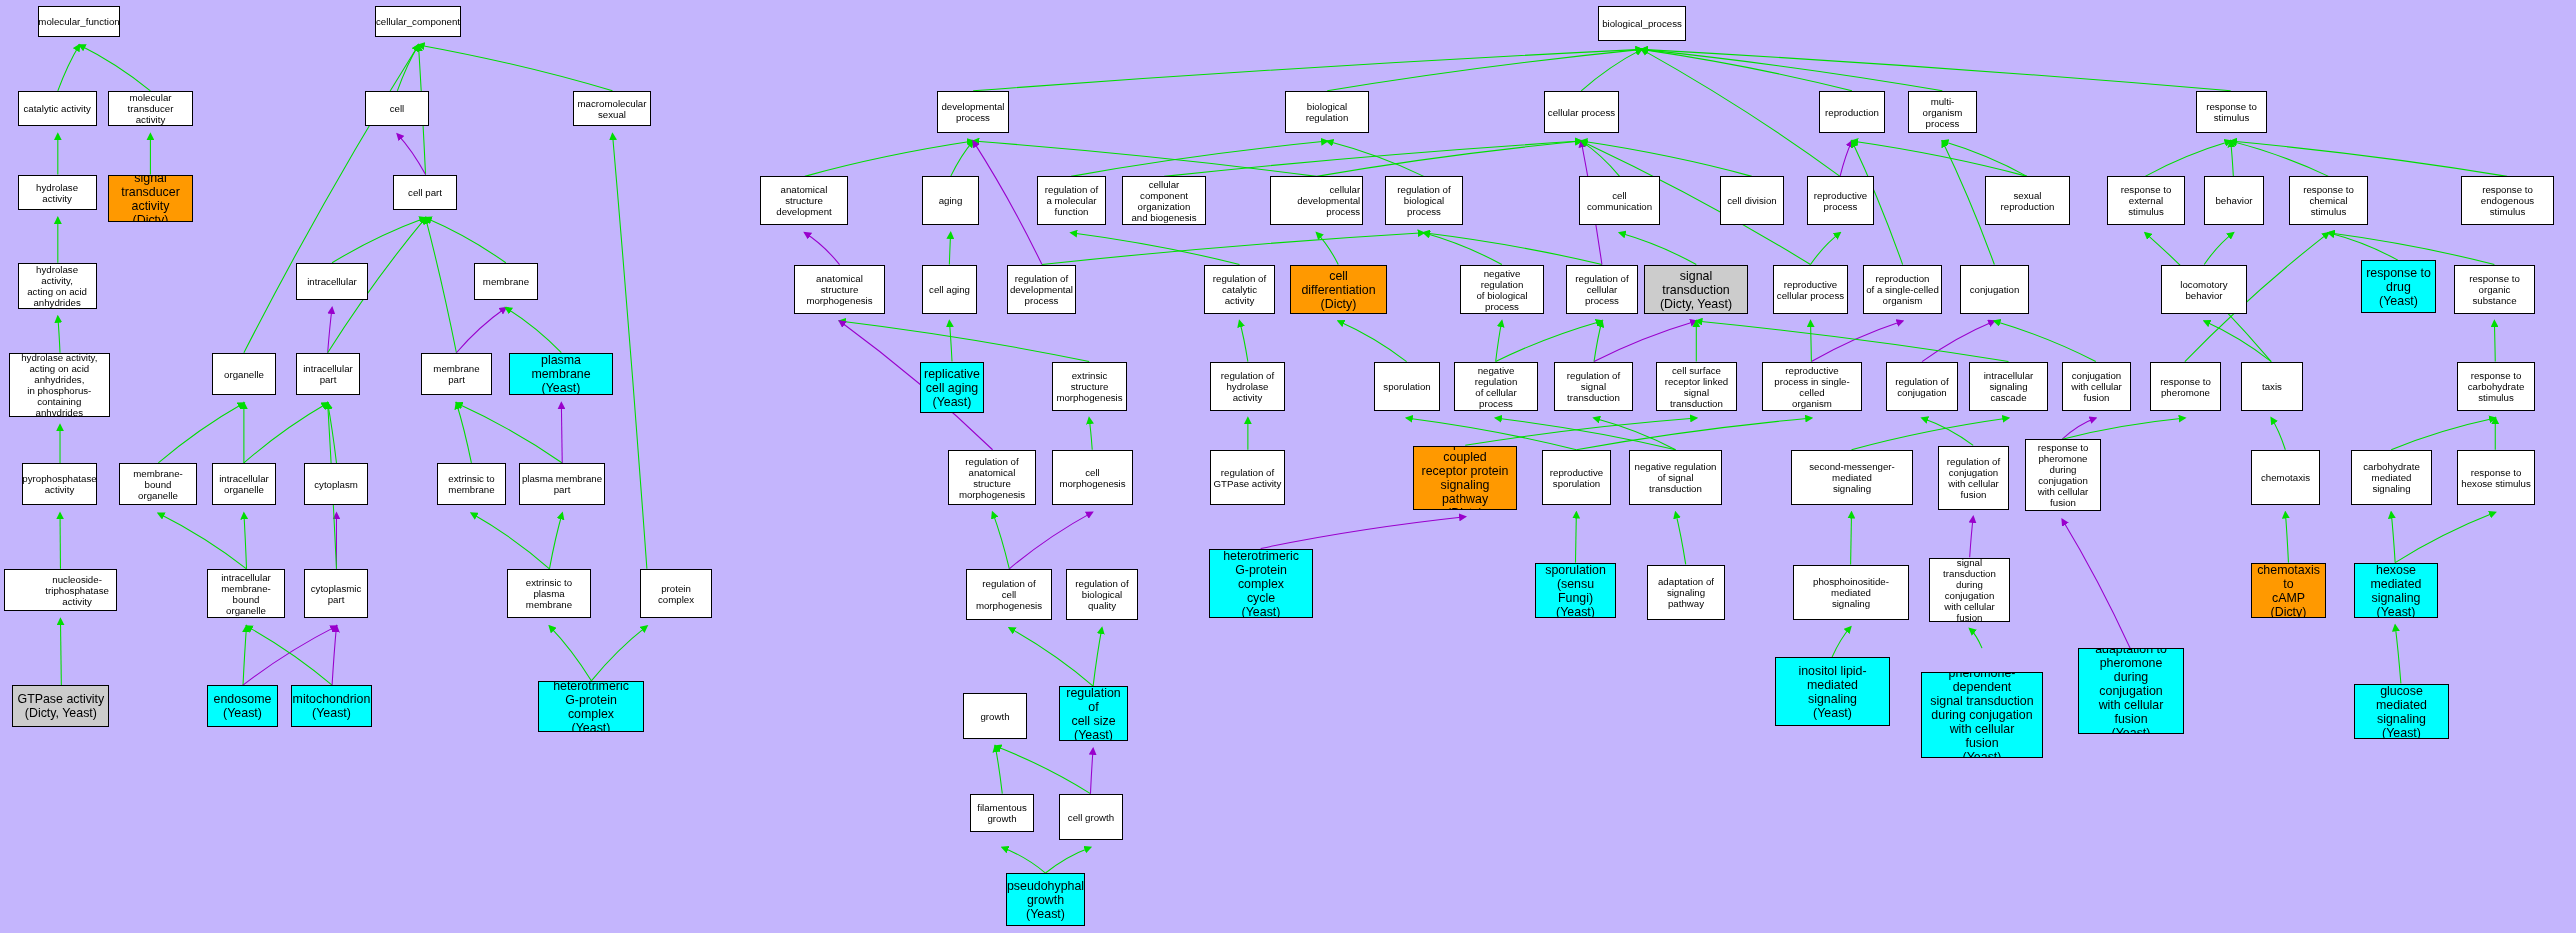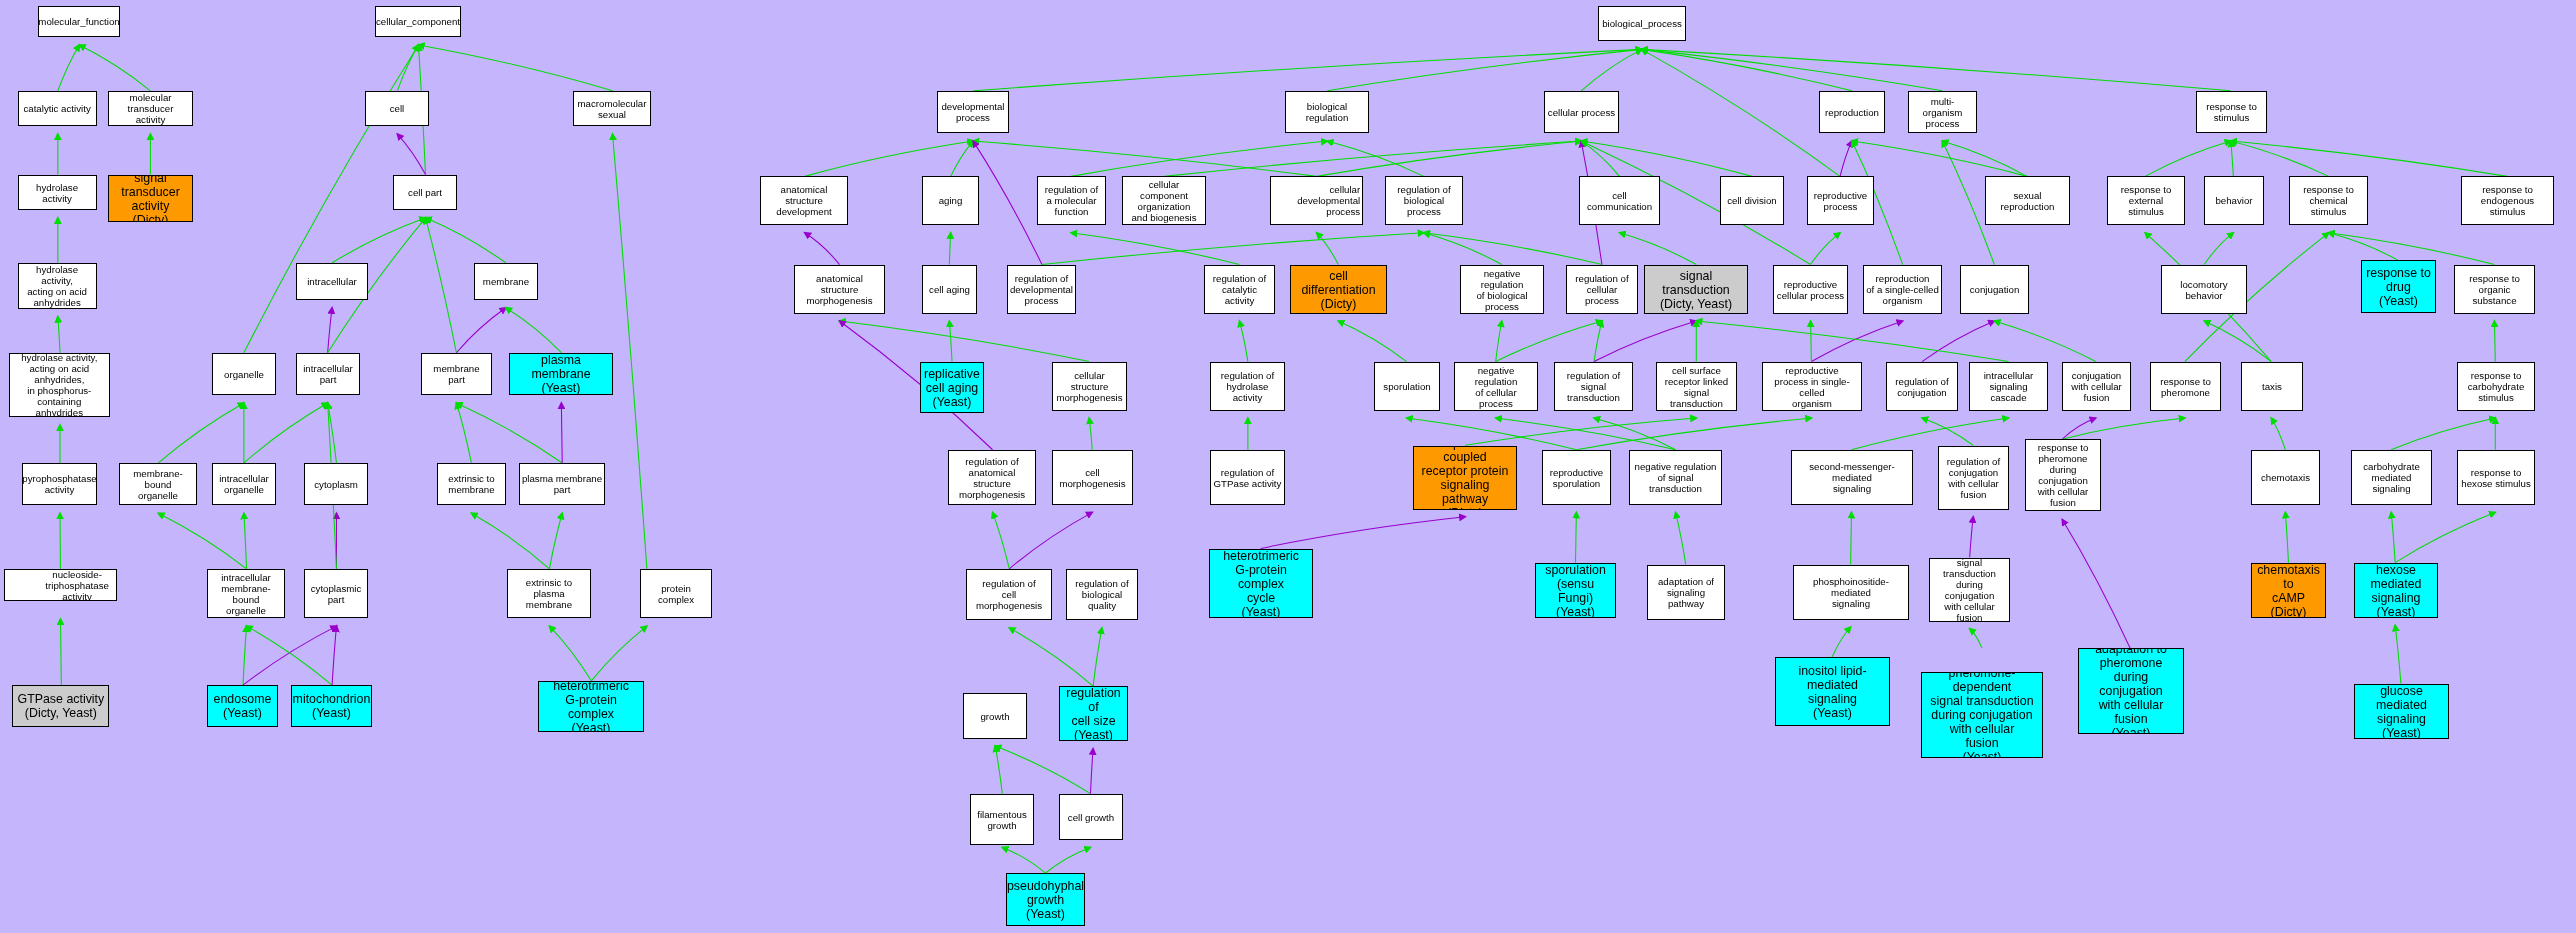--- a/index.html
+++ b/index.html
@@ -179,21 +179,21 @@
       <div class="node c-white" style="left: 17.6px; top: 263px; width: 79px; height: 46px;"><span>hydrolase activity,
 acting on acid
 anhydrides</span></div>
       <div class="node c-white" style="left: 8.8px; top: 353px; width: 101px; height: 64px;"><span>hydrolase activity,
 acting on acid
 anhydrides,
 in phosphorus-containing
 anhydrides</span></div>
       <div class="node c-white" style="left: 22px; top: 463px; width: 75px; height: 42px;"><span>pyrophosphatase
 activity</span></div>
-      <div class="node c-white" style="left: 3.5px; top: 569px; width: 113px; height: 32px; padding-left: 36px;"><span>nucleoside-triphosphatase
+      <div class="node c-white" style="left: 3.5px; top: 569px; width: 113px; height: 42px; padding-left: 36px;"><span>nucleoside-triphosphatase
 activity</span></div>
       <div class="node c-grey hl" style="left: 12.4px; top: 685px; width: 97px; height: 42px;"><span>GTPase activity
 (Dicty, Yeast)</span></div>
       <div class="node c-white" style="left: 375px; top: 6.2px; width: 86px; height: 31px;"><span>cellular_component</span></div>
       <div class="node c-white" style="left: 365px; top: 91px; width: 64px; height: 35px;"><span>cell</span></div>
       <div class="node c-white" style="left: 573px; top: 91px; width: 78px; height: 35px;"><span>macromolecular
 sexual</span></div>
       <div class="node c-white" style="left: 393px; top: 175px; width: 64px; height: 35px;"><span>cell part</span></div>
       <div class="node c-white" style="left: 296px; top: 263px; width: 72px; height: 37px;"><span>intracellular</span></div>
       <div class="node c-white" style="left: 474px; top: 263px; width: 64px; height: 37px;"><span>membrane</span></div>
@@ -287,21 +287,21 @@
       <div class="node c-white" style="left: 1960px; top: 265px; width: 69px; height: 49px;"><span>conjugation</span></div>
       <div class="node c-white" style="left: 2161px; top: 265px; width: 86px; height: 49px;"><span>locomotory behavior</span></div>
       <div class="node c-cyan hl" style="left: 2361px; top: 260px; width: 75px; height: 53px;"><span>response to
 drug
 (Yeast)</span></div>
       <div class="node c-white" style="left: 2454px; top: 265px; width: 81px; height: 49px;"><span>response to
 organic substance</span></div>
       <div class="node c-cyan hl" style="left: 920px; top: 362px; width: 64px; height: 51px;"><span>replicative
 cell aging
 (Yeast)</span></div>
-      <div class="node c-white" style="left: 1052px; top: 362px; width: 75px; height: 49px;"><span>cellular structure
+      <div class="node c-white" style="left: 1052px; top: 362px; width: 75px; height: 49px;"><span>extrinsic structure
 morphogenesis</span></div>
       <div class="node c-white" style="left: 1210px; top: 362px; width: 75px; height: 49px;"><span>regulation of
 hydrolase activity</span></div>
       <div class="node c-white" style="left: 1374px; top: 362px; width: 66px; height: 49px;"><span>sporulation</span></div>
       <div class="node c-white" style="left: 1454px; top: 362px; width: 84px; height: 49px;"><span>negative regulation
 of cellular
 process</span></div>
       <div class="node c-white" style="left: 1554px; top: 362px; width: 79px; height: 49px;"><span>regulation of
 signal transduction</span></div>
       <div class="node c-white" style="left: 1656px; top: 362px; width: 81px; height: 49px;"><span>cell surface
@@ -393,21 +393,21 @@
 with cellular
 fusion
 (Yeast)</span></div>
       <div class="node c-cyan hl" style="left: 2354px; top: 684px; width: 95px; height: 55px;"><span>glucose mediated
 signaling
 (Yeast)</span></div>
       <div class="node c-white" style="left: 963px; top: 693px; width: 64px; height: 46px;"><span>growth</span></div>
       <div class="node c-cyan hl" style="left: 1059px; top: 686px; width: 69px; height: 55px;"><span>regulation of
 cell size
 (Yeast)</span></div>
-      <div class="node c-white" style="left: 970px; top: 794px; width: 64px; height: 51px;"><span>filamentous
+      <div class="node c-white" style="left: 970px; top: 794px; width: 64px; height: 38px;"><span>filamentous
 growth</span></div>
       <div class="node c-white" style="left: 1059px; top: 794px; width: 64px; height: 46px;"><span>cell growth</span></div>
       <div class="node c-cyan hl" style="left: 1006px; top: 873px; width: 79px; height: 53px;"><span>pseudohyphal
 growth
 (Yeast)</span></div>
     </div>
 </div>
 
 
 </body></html>

